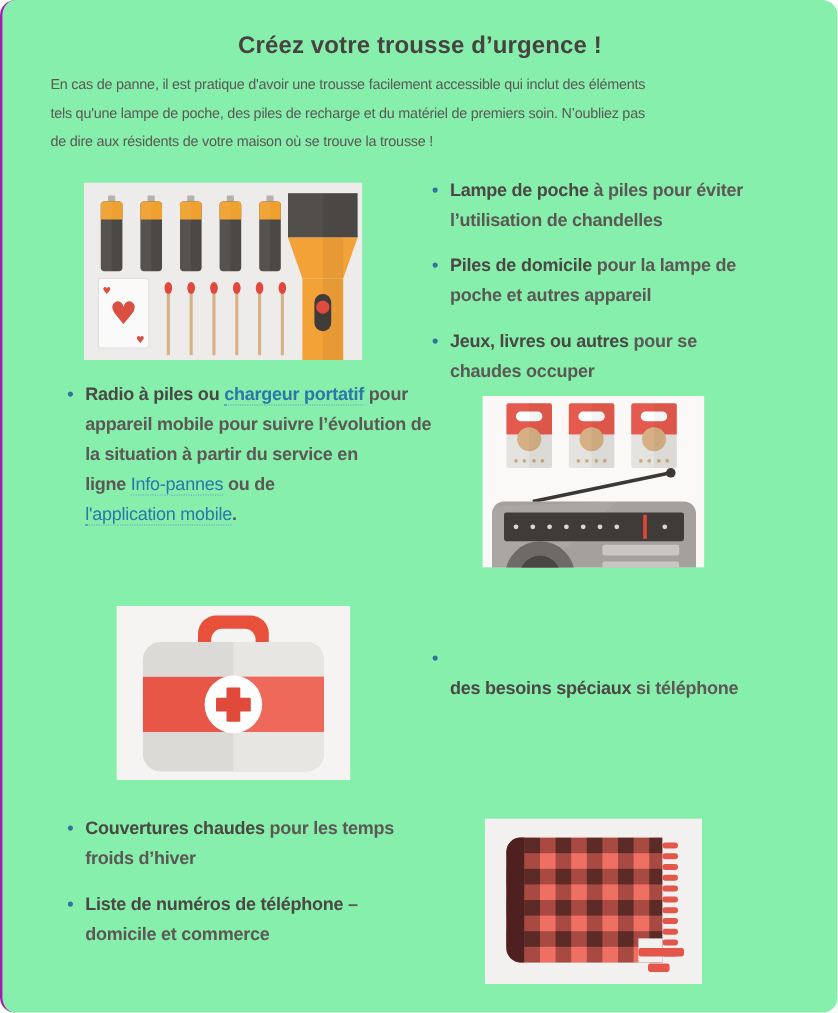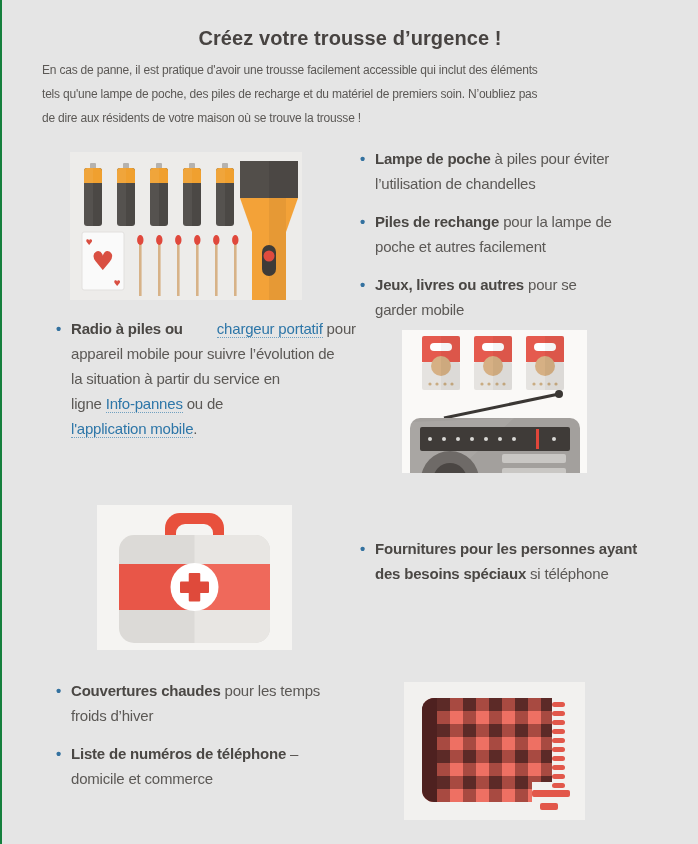--- a/index.html
+++ b/index.html
@@ -1,44 +1,44 @@
 <!DOCTYPE html>
 <html lang="fr"><head>
 <meta charset="utf-8">
 <style>
   html,body{margin:0;padding:0;background:#ffffff;}
   body{font-family:"Liberation Sans","DejaVu Sans",sans-serif;}
   .page{
-    position:relative;width:696px;height:844px;background:#e5e5e5;
-    border-left:2px solid #15803d;overflow:hidden;
+    position:relative;width:696px;height:844px;background:#86efac;
+    border-left:2px solid #a21caf;overflow:hidden;border-radius:13px;
   }
   .page-title{
     position:absolute;top:11px;left:0;width:100%;text-align:center;
     font-size:20px;line-height:28px;font-weight:700;color:#474341;letter-spacing:.1px;
   }
   .intro{
     position:absolute;top:46px;left:40px;width:652px;
     font-size:12px;line-height:24px;letter-spacing:-.2px;color:#5b5855;
     white-space:pre-line;
   }
   ul.blist{
     position:absolute;margin:0;padding:0;list-style:none;
     font-size:15px;line-height:25px;letter-spacing:-.2px;color:#5b5855;
   }
   ul.blist li{position:relative;padding-left:15px;margin:0 0 13px 0;}
   ul.blist li::before{
     content:"\2022";position:absolute;left:0;top:0;
     color:#33719f;font-weight:700;font-size:15px;
   }
   .seg-bold{font-weight:700;color:#4a4744;}
-  .seg-normal{color:#5b5855;}
+  .seg-normal{color:#5b5855;font-weight:bold;}
   a.seg-link,a.seg-link-bold{
     color:#2d76a8;text-decoration:none;border-bottom:1px dotted #6fa0c0;cursor:pointer;
   }
-  a.seg-link-bold{font-weight:400;margin-left:30px;}
+  a.seg-link-bold{font-weight:700;}
   .list-top-right{left:358px;top:146px;width:300px;}
   .list-mid-left{left:54px;top:316px;width:330px;}
   .list-mid-right{left:358px;top:536px;width:330px;}
   .list-bottom-left{left:54px;top:678px;width:300px;}
   .illus{position:absolute;display:block;}
   .illus-batteries{left:68px;top:152px;}
   .illus-radio{left:400px;top:330px;}
   .illus-firstaid{left:95px;top:505px;}
   .illus-blanket{left:402px;top:682px;}
 </style>
@@ -242,27 +242,27 @@
         <rect x="148" y="110" width="13" height="5" rx="2.5"></rect>
       </g>
       <rect x="128" y="100" width="20" height="20" fill="#f2f1ef"></rect>
       <rect x="128" y="108" width="38" height="7" rx="2" fill="#e2574a"></rect>
       <rect x="136" y="121" width="18" height="7" rx="2" fill="#e2574a"></rect>
     </g>
   </svg>
 
   <ul class="blist list-top-right">
       <li><span class="seg-bold">Lampe de poche</span><span class="seg-normal"> à piles pour éviter</span><br><span class="seg-normal">l’utilisation de chandelles</span></li>
-      <li><span class="seg-bold">Piles de rechange</span><span class="seg-normal"> pour la lampe de</span><br><span class="seg-normal">poche et autres facilement</span></li>
-      <li><span class="seg-bold">Jeux, livres ou autres</span><span class="seg-normal"> pour se</span><br><span class="seg-normal">garder mobile</span></li>
+      <li><span class="seg-bold">Piles de domicile</span><span class="seg-normal"> pour la lampe de</span><br><span class="seg-normal">poche et autres appareil</span></li>
+      <li><span class="seg-bold">Jeux, livres ou autres</span><span class="seg-normal"> pour se</span><br><span class="seg-normal">chaudes occuper</span></li>
     </ul>
   <ul class="blist list-mid-left">
       <li><span class="seg-bold">Radio à piles ou </span><a class="seg-link-bold" href="#">chargeur portatif</a><span class="seg-normal"> pour</span><br><span class="seg-normal">appareil mobile pour suivre l’évolution de</span><br><span class="seg-normal">la situation à partir du service en</span><br><span class="seg-normal">ligne </span><a class="seg-link" href="#">Info-pannes</a><span class="seg-normal"> ou de</span><br><a class="seg-link" href="#">l'application mobile</a><span class="seg-normal">.</span></li>
     </ul>
   <ul class="blist list-mid-right">
-      <li><span class="seg-bold">Fournitures pour les personnes ayant</span><br><span class="seg-bold">des besoins spéciaux</span><span class="seg-normal"> si téléphone</span></li>
+      <li><br><span class="seg-bold">des besoins spéciaux</span><span class="seg-normal"> si téléphone</span></li>
     </ul>
   <ul class="blist list-bottom-left">
       <li><span class="seg-bold">Couvertures chaudes</span><span class="seg-normal"> pour les temps</span><br><span class="seg-normal">froids d’hiver</span></li>
       <li><span class="seg-bold">Liste de numéros de téléphone</span><span class="seg-normal"> –</span><br><span class="seg-normal">domicile et commerce</span></li>
     </ul>
 
 </div>
 
 </body></html>

